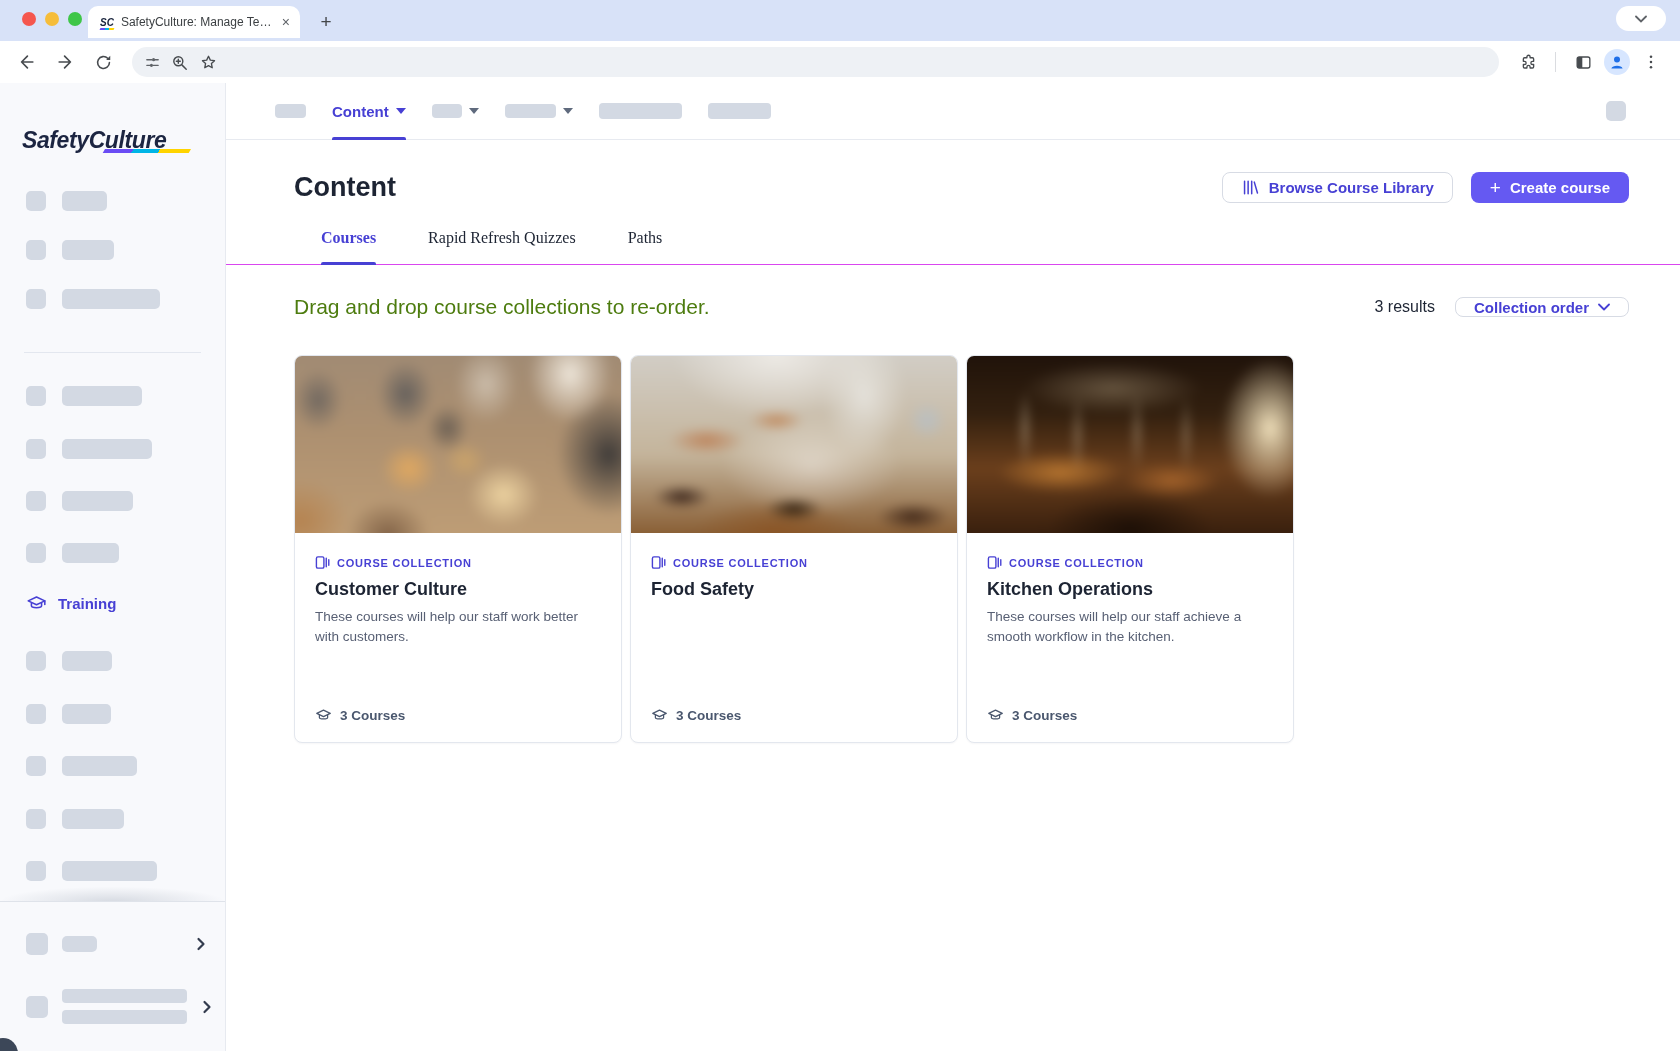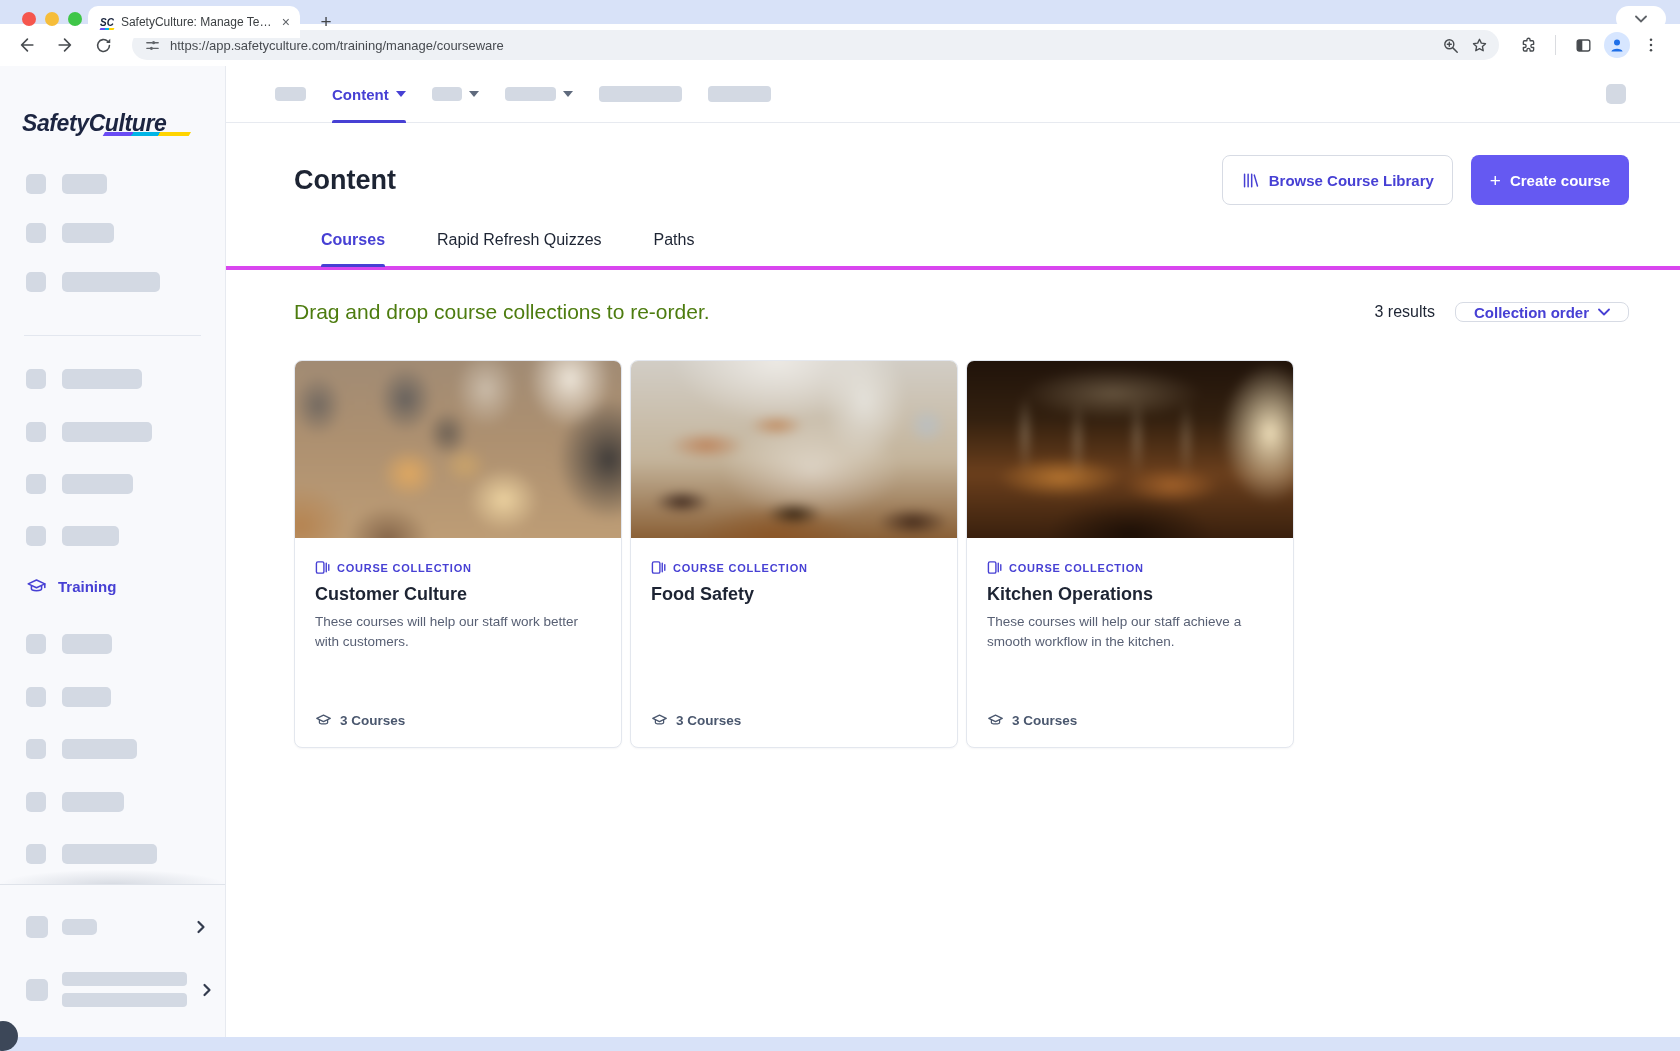--- a/index.html
+++ b/index.html
@@ -1,20 +1,20 @@
 <!DOCTYPE html>
 <html><head>
 <meta charset="utf-8">
 <style>
   * { margin:0; padding:0; box-sizing:border-box; }
   body { font-family:"Liberation Sans", sans-serif; background:#c9d6f2; }
   .screen { position:relative; width:1680px; height:1051px; background:#d8e2f8; overflow:hidden; }
 
   
-  .titlebar { position:relative; height:24px; }
+  .titlebar { position:relative; height:41px; }
   .traffic { position:absolute; left:22px; top:12px; display:flex; gap:9px; }
   .traffic span { width:14px; height:14px; border-radius:50%; display:block; }
   .t-red{ background:#f5564e; } .t-yellow{ background:#f6bd3a; } .t-green{ background:#3fc648; }
   .tab { position:absolute; left:88px; top:6px; width:212px; height:32px; background:#fff;
          border-radius:10px 10px 0 0; display:flex; align-items:center; padding:0 8px 0 12px; gap:7px; }
   .favicon { position:relative; font-style:italic; font-weight:900; font-size:10px; color:#16213a; flex:0 0 auto; }
   .favicon::after { content:""; position:absolute; left:0; right:0; bottom:-2px; height:2px;
          background:linear-gradient(90deg,#6a4cf4 0 34%,#00b5e6 34% 66%,#ffd400 66% 100%); transform:skewX(-25deg); }
   .tab-title { font-size:12px; color:#3c4043; white-space:nowrap; overflow:hidden; text-overflow:ellipsis; flex:1; }
   .tab-close { font-size:14px; color:#5f6368; padding:0 2px; cursor:default; }
@@ -69,28 +69,28 @@
                             background:#4740d4; border-radius:2px 2px 0 0; }
   .nav-sk { height:14px; border-radius:4px; background:#d3d9e3; }
   .nav-caret { display:flex; color:#5f6a7d; }
   .nav-item.active .nav-caret { color:#4740d4; }
   .nav-right-sq { margin-left:auto; margin-right:54px; width:20px; height:20px; border-radius:5px; background:#d3d9e3; }
 
   
   .page-header { display:flex; align-items:center; padding:32px 51px 0 68px; }
   .page-title { font-size:27px; font-weight:700; color:#1d2433; }
   .header-actions { margin-left:auto; display:flex; gap:18px; }
-  .btn { height:50px; border-radius:8px; display:flex; align-items:center; gap:9px; font-size:15px;
+  .btn { height:31px; border-radius:8px; display:flex; align-items:center; gap:9px; font-size:15px;
          font-weight:600; padding:0 18px; cursor:pointer; border:1px solid transparent; }
   .btn-outline { background:#fff; border-color:#d7dbe4; color:#4740d4; }
   .btn-primary { background:#6559f2; color:#fff; }
   .btn-primary .plus { font-size:19px; font-weight:400; line-height:1; }
 
   
-  .tabs { display:flex; gap:52px; padding-left:95px; margin-top:26px; border-bottom:4px solid #d946ef; }
+  .tabs { display:flex; gap:52px; padding-left:95px; margin-top:26px; border-bottom:1px solid #d946ef;font-family:Liberation Serif, serif; }
   .tab-item { position:relative; padding-bottom:17px; font-size:16px; color:#1d2433; cursor:pointer; }
   .tab-item.active { color:#4740d4; font-weight:700; }
   .tab-item.active::after { content:""; position:absolute; left:0; right:0; bottom:-1px; height:3px;
                             background:#4740d4; border-radius:2px 2px 0 0; }
 
   
   .listbar { display:flex; align-items:center; padding:0 51px 0 68px; margin-top:30px; }
   .hint { font-size:21px; color:#4d7c0f; }
   .results { margin-left:auto; font-size:16px; color:#1d2433; margin-right:20px; }
   .btn-order { height:20px; }
@@ -187,21 +187,20 @@
           <path d="M19.5 12a7.5 7.5 0 1 1-2.2-5.3" fill="none" stroke="#474b4f" stroke-width="2" stroke-linecap="round"></path>
           <path d="M20.5 3.5v5.2h-5.2z" fill="#474b4f"></path>
         </svg>
     </div>
     <div class="urlbar">
       <svg width="17" height="17" viewBox="0 0 24 24">
           <path d="M4 8h7M15.5 8H20M4 16h4.5M13 16h7" stroke="#5f6368" stroke-width="2" stroke-linecap="round" fill="none"></path>
           <circle cx="13.5" cy="8" r="2.2" fill="#5f6368"></circle>
           <circle cx="10.5" cy="16" r="2.2" fill="#5f6368"></circle>
         </svg>
-      <span class="url-text">https://app.safetyculture.com/training/manage/courseware</span>
       <span class="url-end">
         <svg width="19" height="19" viewBox="0 0 24 24">
             <circle cx="10.5" cy="10.5" r="5.7" fill="none" stroke="#474b4f" stroke-width="1.8"></circle>
             <path d="M15 15l5.5 5.5M8 10.5h5M10.5 8v5" stroke="#474b4f" stroke-width="1.8" stroke-linecap="round" fill="none"></path>
           </svg>
         <svg width="19" height="19" viewBox="0 0 24 24">
             <path d="M12 4.2l2.3 4.8 5.3.7-3.9 3.7 1 5.2-4.7-2.6-4.7 2.6 1-5.2L4.4 9.7l5.3-.7z" fill="none" stroke="#474b4f" stroke-width="1.7" stroke-linejoin="round"></path>
           </svg>
       </span>
     </div>

